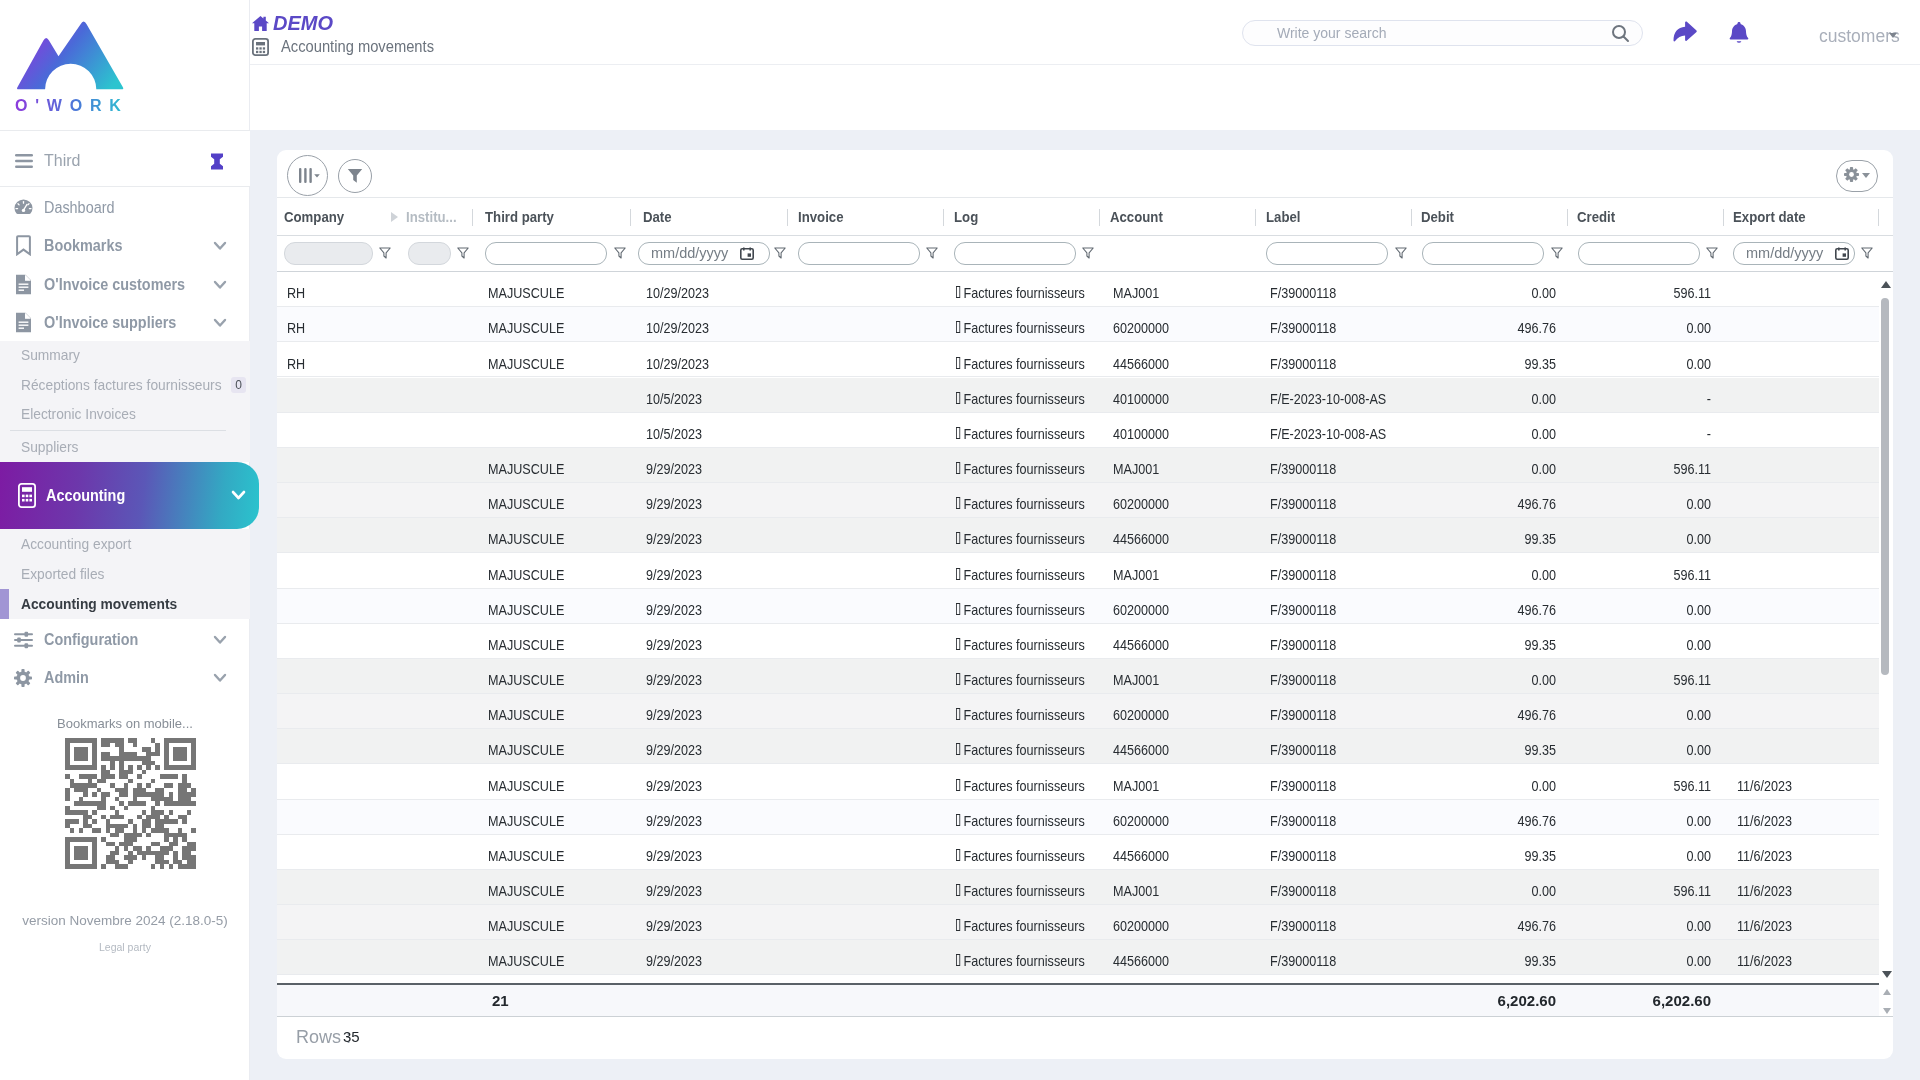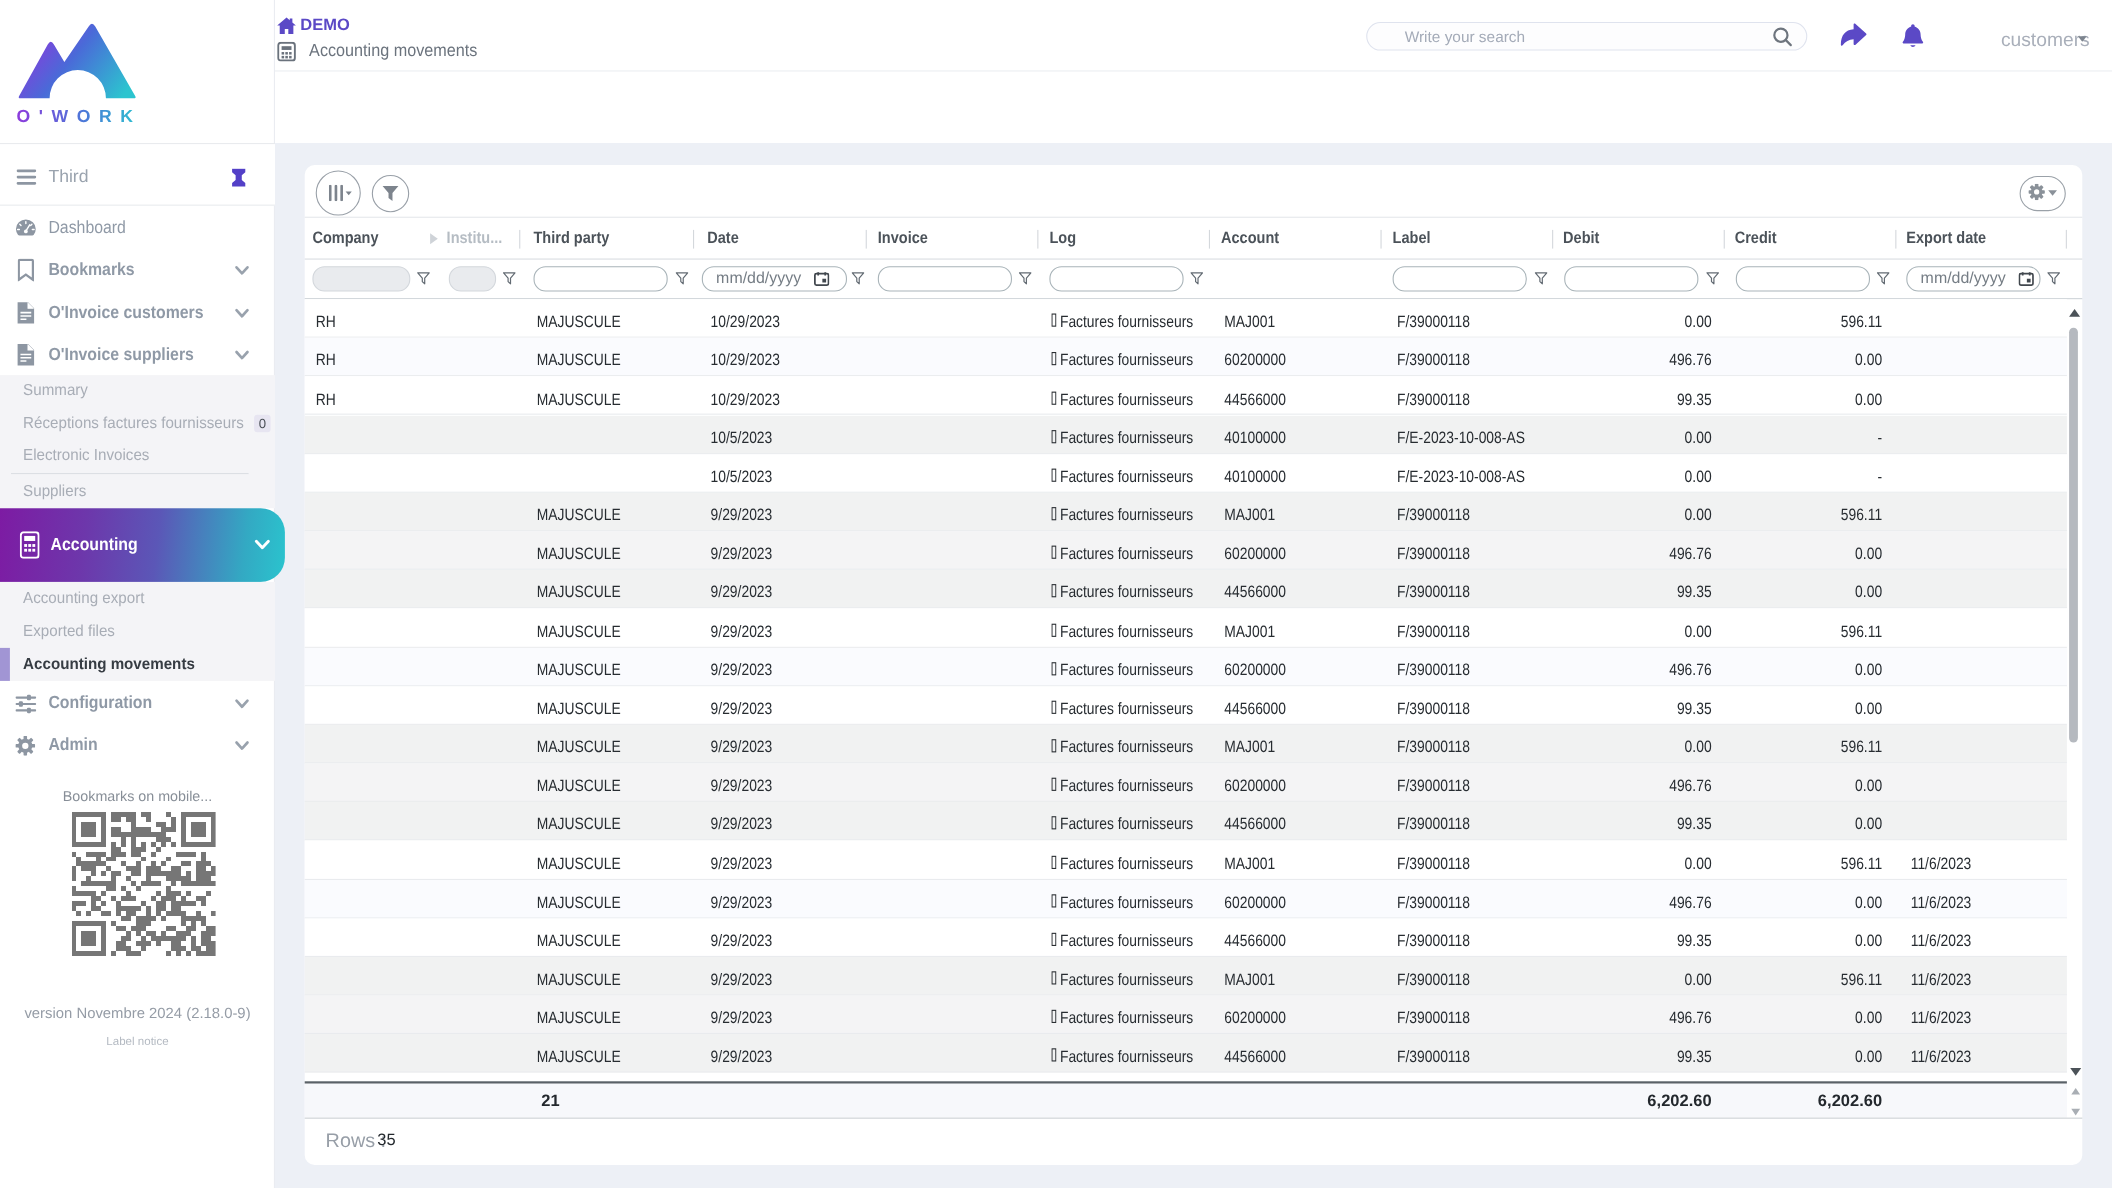--- a/index.html
+++ b/index.html
@@ -33,21 +33,21 @@
           <stop offset="0.55" stop-color="#4a7ad8"></stop>
           <stop offset="1" stop-color="#2cc4cf"></stop>
 </linearGradient>
 </defs>
 <path fill="url(#g1)" fill-rule="evenodd" d="M4.5 77.3 Q2.2 77.3 3.4 75.2 L29.4 28.4 Q32.2 23.4 35.0 28.4 L44.5 44.3 L66.6 12.2 Q69.6 6.8 72.6 12.2 L108.9 75.2 Q110.1 77.3 107.8 77.3 Z M31.1 77.3 a25.6 25.6 0 0 1 51.2 0 Z"></path>
 <text x="1" y="99" font-size="16" font-weight="bold" letter-spacing="7.8" fill="url(#g2)">O'WORK</text>
 </svg>
 <svg class="abs" style="left:251px;top:15px;" width="19" height="17" viewBox="0 0 19 17">
 <path fill="#5b49c6" d="M9.5 1 L1 8.2 h2.3 V16 h4.6 v-4.6 h3.2 V16 h4.6 V8.2 H18 L14.8 5.5 V1.8 h-2.4 v1.7 Z"></path>
 </svg>
-<div class="abs" style="left:273px;top:15px;height:16px;line-height:16px;font-size:15px;font-weight:bold;color:#5b49c6;">DEMO</div>
+<div class="abs" style="left:273px;top:15px;height:16px;line-height:16px;font-size:20px;font-weight:bold;color:#5b49c6;font-style:italic;">DEMO</div>
 <svg class="abs" style="left:252px;top:38px;" width="17" height="18" viewBox="0 0 17 18">
 <rect x="0.9" y="0.9" width="15.2" height="16.2" rx="2.4" fill="none" stroke="#6a727c" stroke-width="1.8"></rect>
 <rect x="4" y="4" width="9" height="3.4" fill="#6a727c"></rect>
 <g fill="#6a727c">
 <rect x="4" y="9.3" width="2.3" height="2.3"></rect>
         <rect x="7.4" y="9.3" width="2.3" height="2.3"></rect>
         <rect x="10.8" y="9.3" width="2.3" height="2.3"></rect>
 <rect x="4" y="12.8" width="2.3" height="2.3"></rect>
         <rect x="7.4" y="12.8" width="2.3" height="2.3"></rect>
         <rect x="10.8" y="12.8" width="2.3" height="2.3"></rect>
@@ -393,22 +393,22 @@
         <rect x="121.5" y="121.5" width="9.0" height="4.5"></rect>
         <rect x="0.0" y="126.0" width="31.5" height="4.5"></rect>
         <rect x="36.0" y="126.0" width="4.5" height="4.5"></rect>
         <rect x="49.5" y="126.0" width="13.5" height="4.5"></rect>
         <rect x="85.5" y="126.0" width="4.5" height="4.5"></rect>
         <rect x="94.5" y="126.0" width="4.5" height="4.5"></rect>
         <rect x="103.5" y="126.0" width="4.5" height="4.5"></rect>
         <rect x="112.5" y="126.0" width="18.0" height="4.5"></rect>
       </g>
     </svg>
-<div class="abs" style="left:0;top:912px;width:250px;height:18px;line-height:18px;text-align:center;font-size:13.5px;color:#959ca6;">version Novembre 2024 (2.18.0-9)</div>
-<div class="abs" style="left:0;top:941px;width:250px;height:13px;line-height:13px;text-align:center;font-size:10.5px;color:#b4bac2;">Label notice</div>
+<div class="abs" style="left:0;top:912px;width:250px;height:18px;line-height:18px;text-align:center;font-size:13.5px;color:#959ca6;">version Novembre 2024 (2.18.0-5)</div>
+<div class="abs" style="left:0;top:941px;width:250px;height:13px;line-height:13px;text-align:center;font-size:10.5px;color:#b4bac2;">Legal party</div>
 <div class="abs" style="left:277px;top:150px;width:1616px;height:909px;background:#fff;border-radius:9px;"></div>
 <div class="abs" style="left:287px;top:155px;width:41px;height:41px;border:1px solid #99a0a8;border-radius:21px;"></div>
 <svg class="abs" style="left:299px;top:168px;" width="21" height="15" viewBox="0 0 21 15">
 <g fill="#7d848d">
         <rect x="0" y="0" width="2.4" height="15" rx="1.1"></rect>
         <rect x="5.2" y="0" width="2.4" height="15" rx="1.1"></rect>
         <rect x="10.4" y="0" width="2.4" height="15" rx="1.1"></rect>
       </g>
 <path fill="#7d848d" d="M15.2 6.2 h5.6 l-2.8 3.4 Z"></path>
 </svg>

